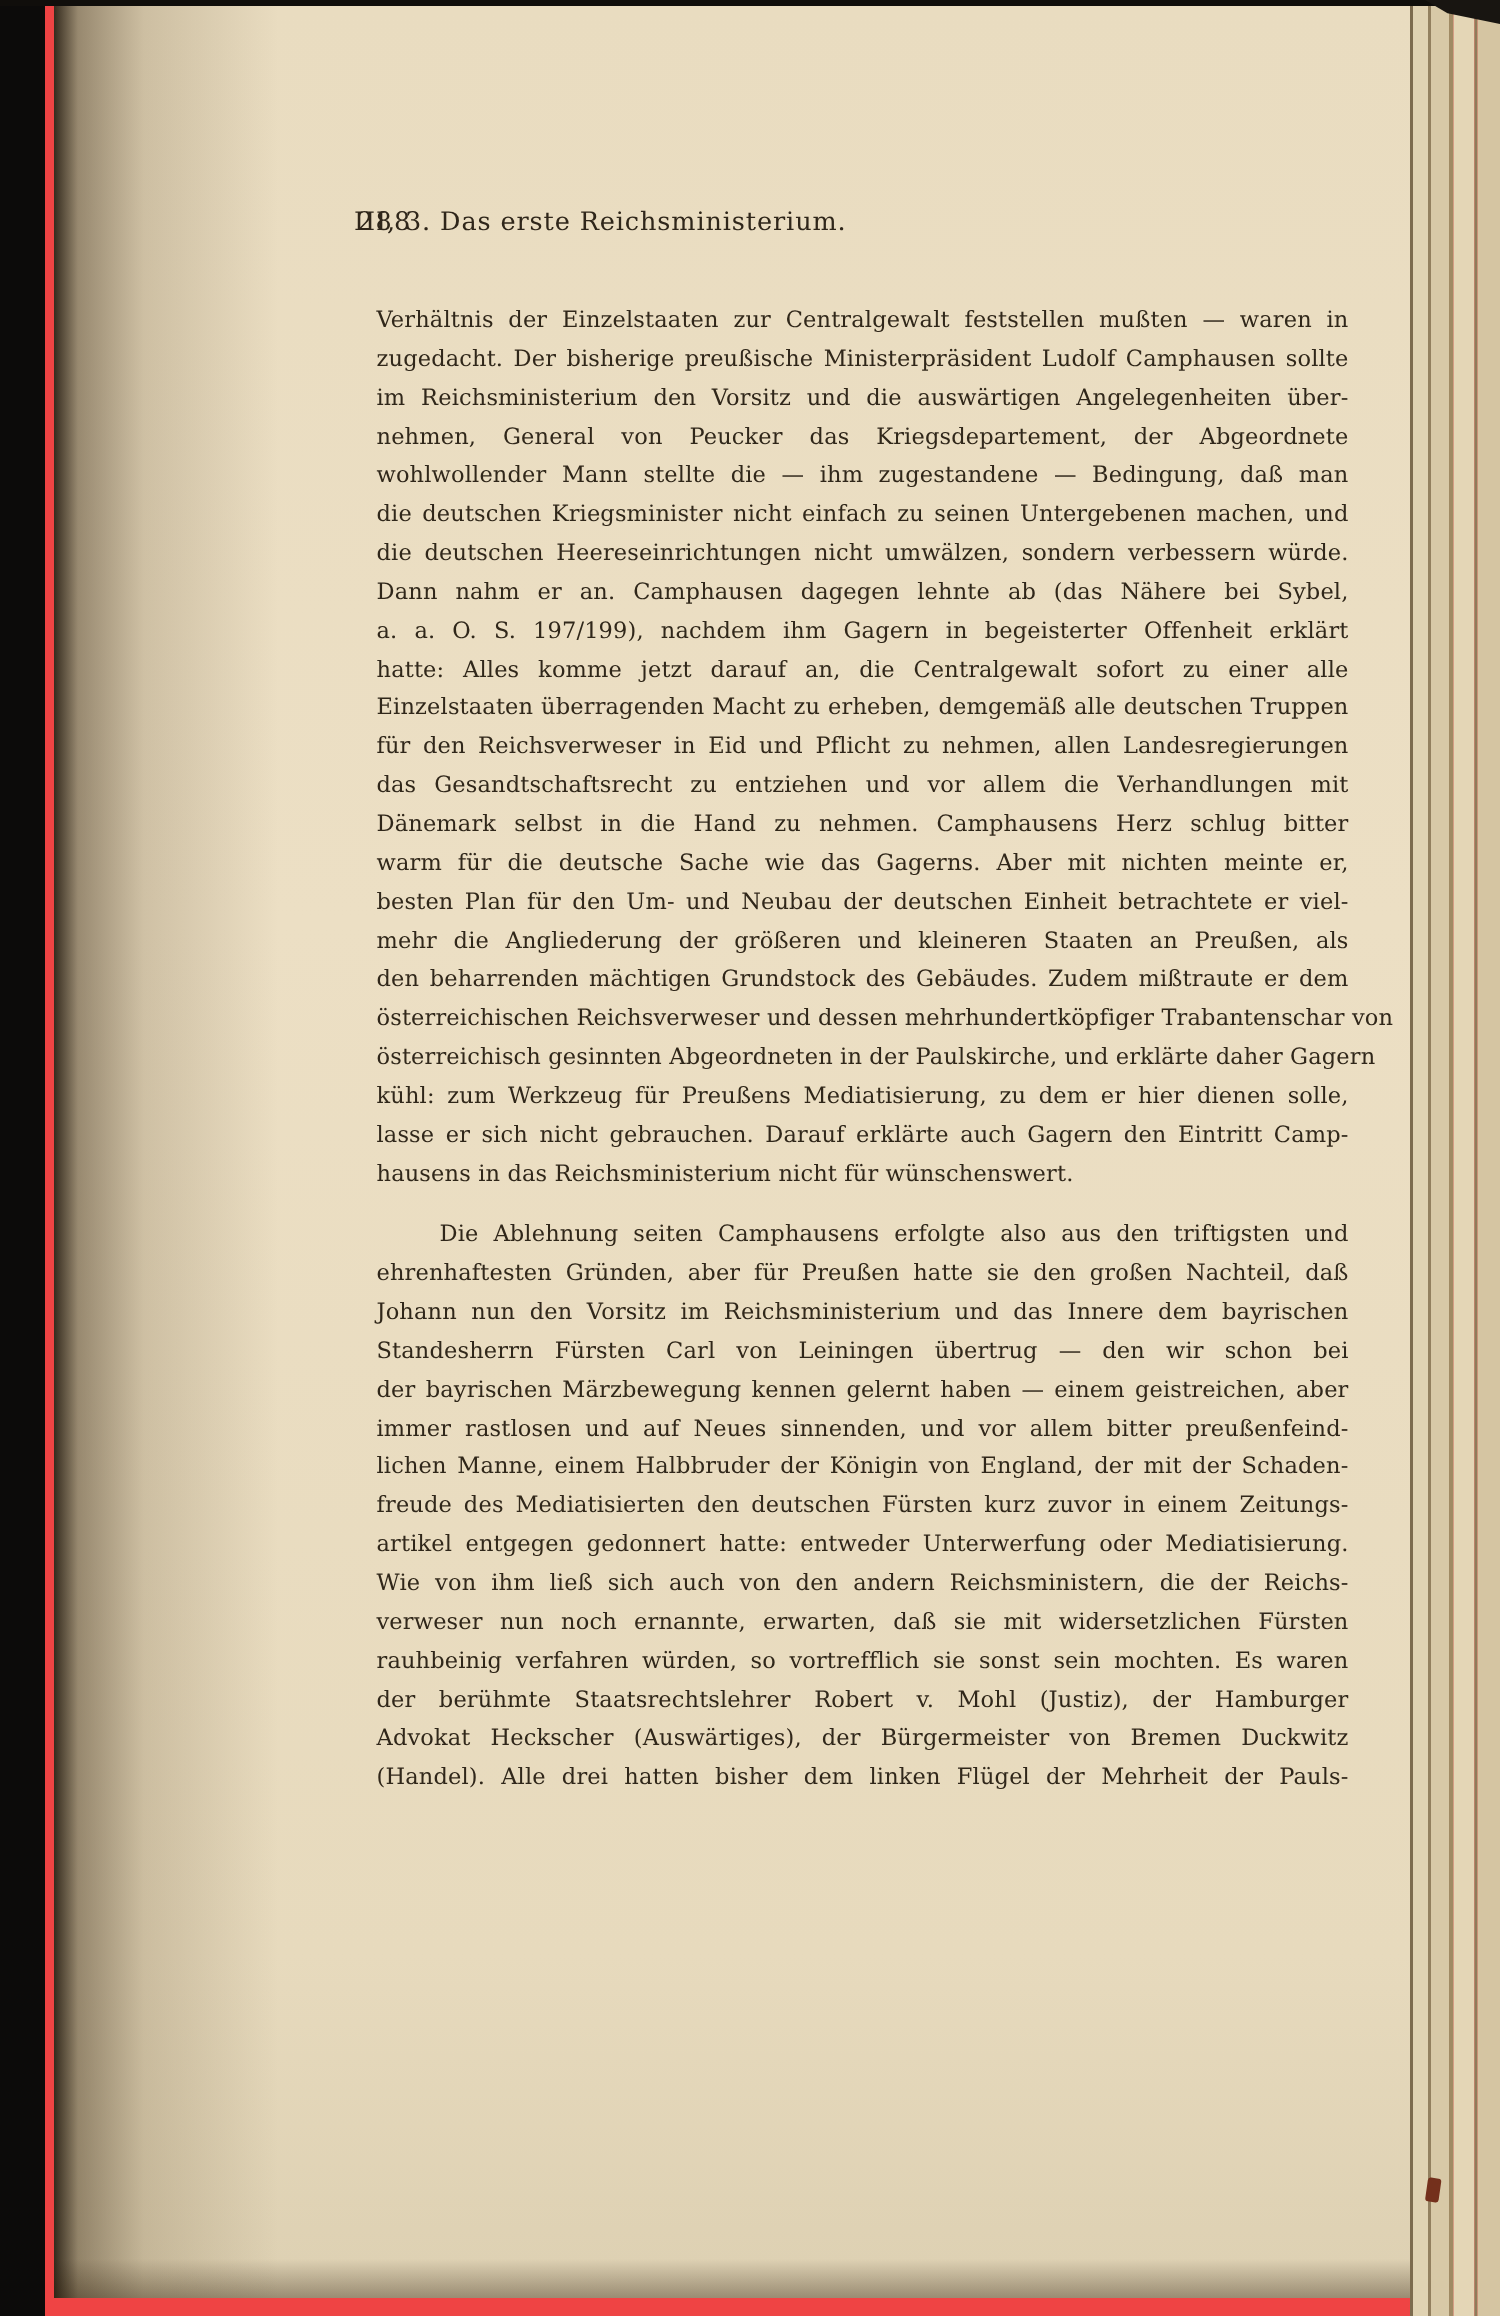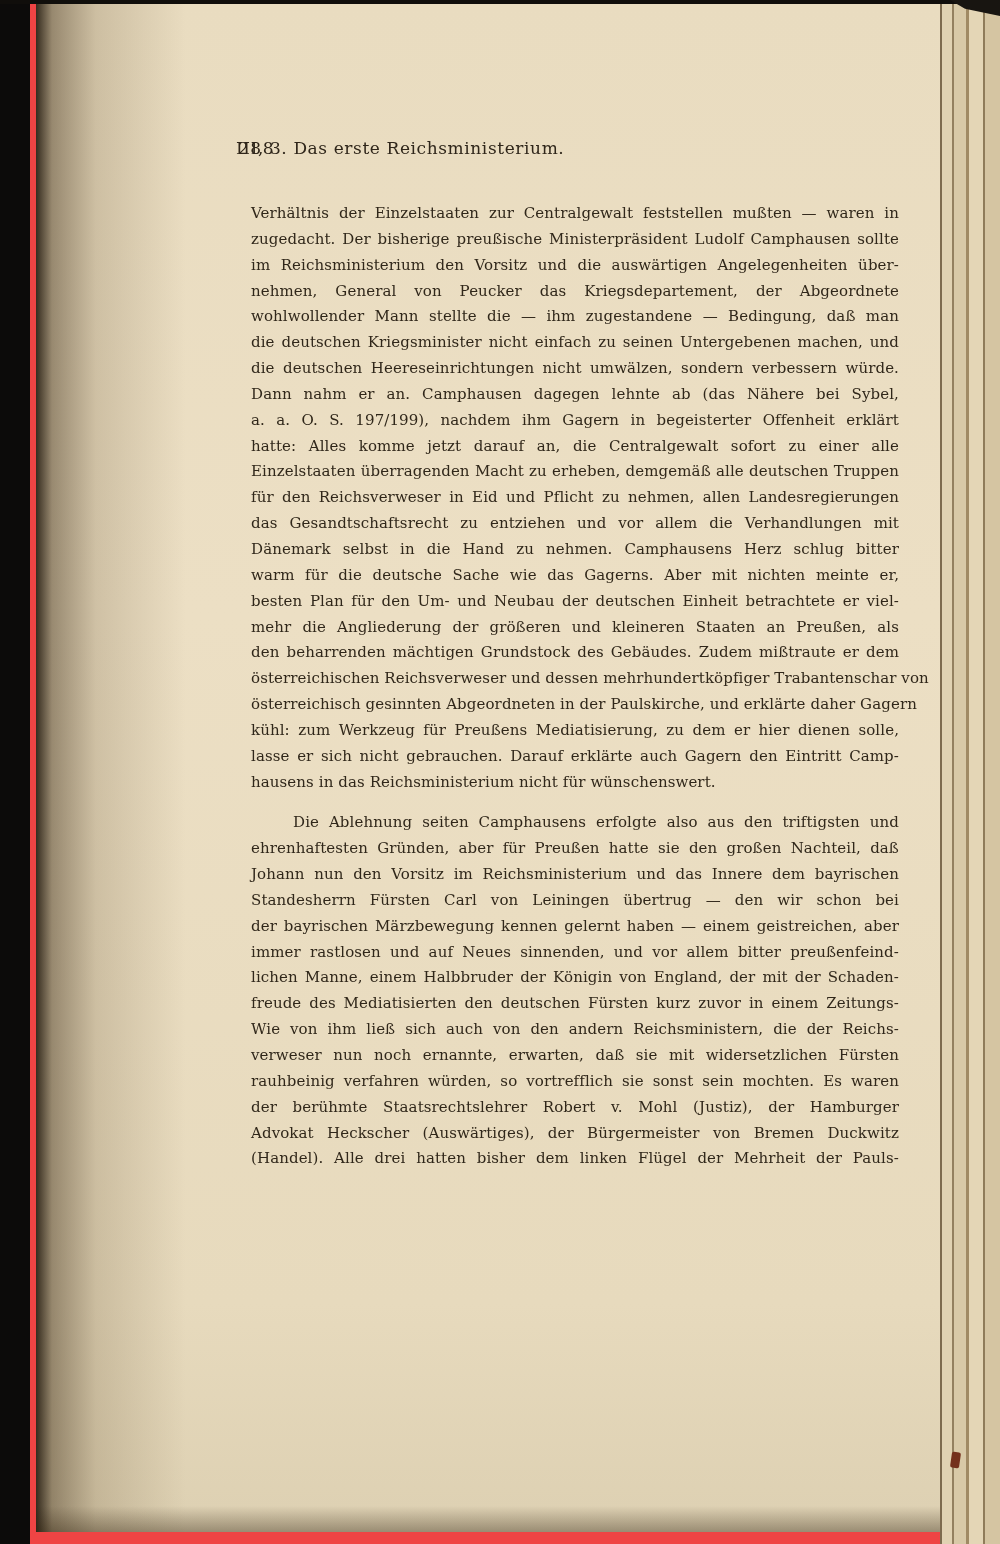--- a/index.html
+++ b/index.html
@@ -99,20 +99,21 @@
         </div>
         <div class="paragraph">
           <div class="line indent">Die Ablehnung seiten Camphausens erfolgte also aus den triftigsten und</div>
           <div class="line">ehrenhaftesten Gründen, aber für Preußen hatte sie den großen Nachteil, daß</div>
           <div class="line">Johann nun den Vorsitz im Reichsministerium und das Innere dem bayrischen</div>
           <div class="line">Standesherrn Fürsten Carl von Leiningen übertrug — den wir schon bei</div>
           <div class="line">der bayrischen Märzbewegung kennen gelernt haben — einem geistreichen, aber</div>
           <div class="line">immer rastlosen und auf Neues sinnenden, und vor allem bitter preußenfeind-</div>
           <div class="line">lichen Manne, einem Halbbruder der Königin von England, der mit der Schaden-</div>
           <div class="line">freude des Mediatisierten den deutschen Fürsten kurz zuvor in einem Zeitungs-</div>
+          <div class="line">artikel entgegen gedonnert hatte: entweder Unterwerfung oder Mediatisierung.</div>
           <div class="line">Wie von ihm ließ sich auch von den andern Reichsministern, die der Reichs-</div>
           <div class="line">verweser nun noch ernannte, erwarten, daß sie mit widersetzlichen Fürsten</div>
           <div class="line">rauhbeinig verfahren würden, so vortrefflich sie sonst sein mochten.  Es waren</div>
           <div class="line">der berühmte Staatsrechtslehrer Robert v. Mohl (Justiz), der Hamburger</div>
           <div class="line">Advokat Heckscher (Auswärtiges), der Bürgermeister von Bremen Duckwitz</div>
           <div class="line">(Handel).  Alle drei hatten bisher dem linken Flügel der Mehrheit der Pauls-</div>
         </div>
       </div>
 
     <div class="bottom-shadow"></div>

